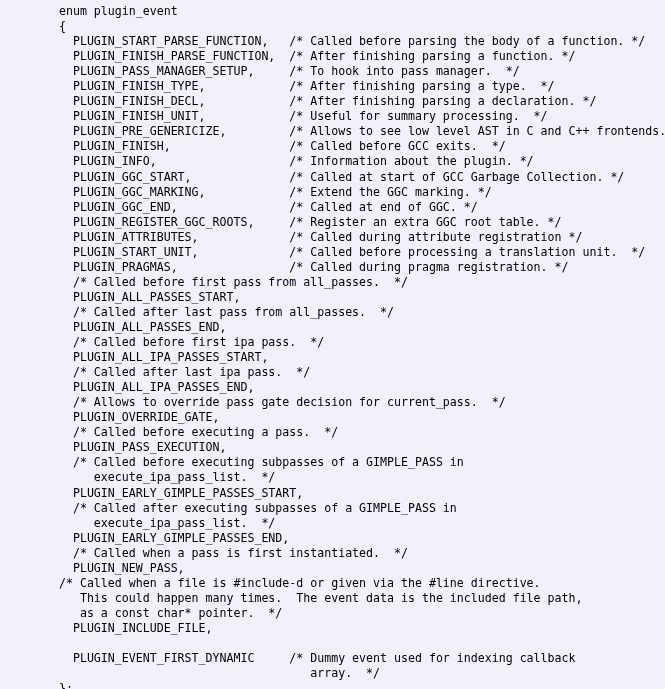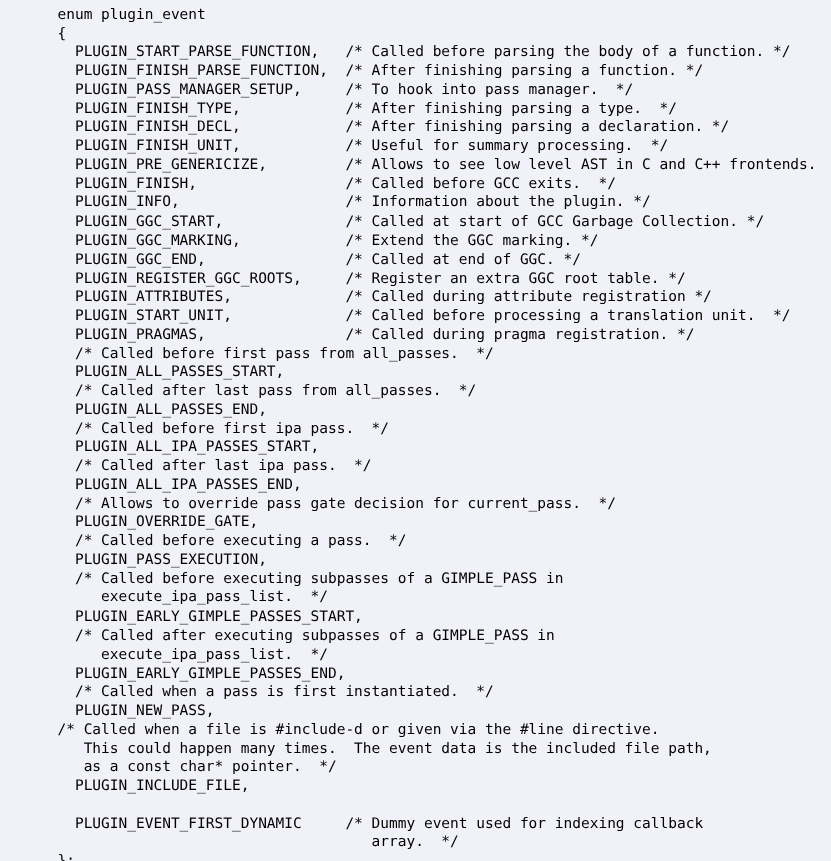--- a/index.html
+++ b/index.html
@@ -15,21 +15,21 @@
     background: #f1f1f9;
     overflow: hidden;
   }
   #code-listing {
     position: absolute;
     left: 0;
     top: 0;
     width: 665px;
     height: 689px;
     margin: 0;
-    padding: 4px 0 0 32px;
+    padding: 4px 0 0 45px;
     box-sizing: border-box;
     font-family: "DejaVu Sans Mono", "Liberation Mono", monospace;
     font-size: 11.6px;
     line-height: 15.05px;
     letter-spacing: 0px;
     color: #000000;
     background: transparent;
     white-space: pre;
     tab-size: 8;
     -moz-tab-size: 8;

